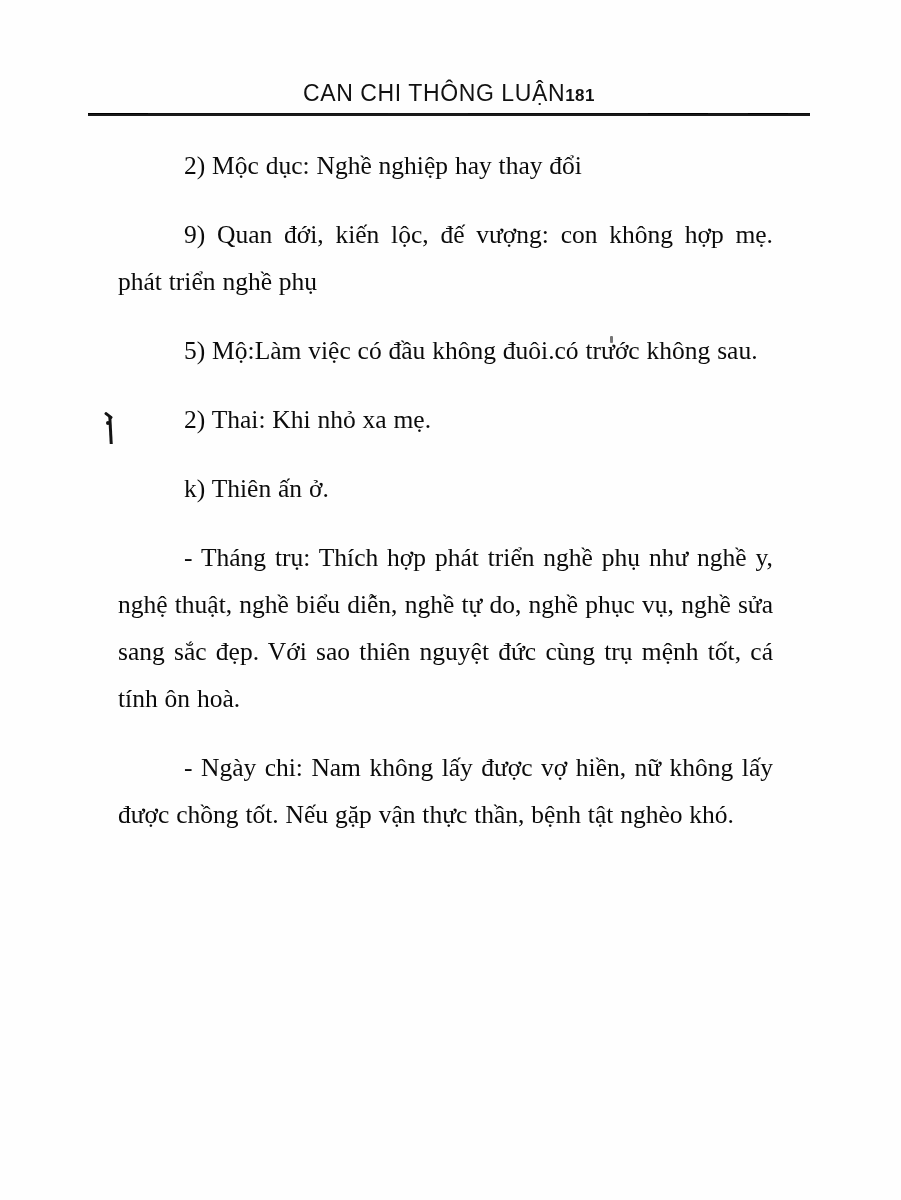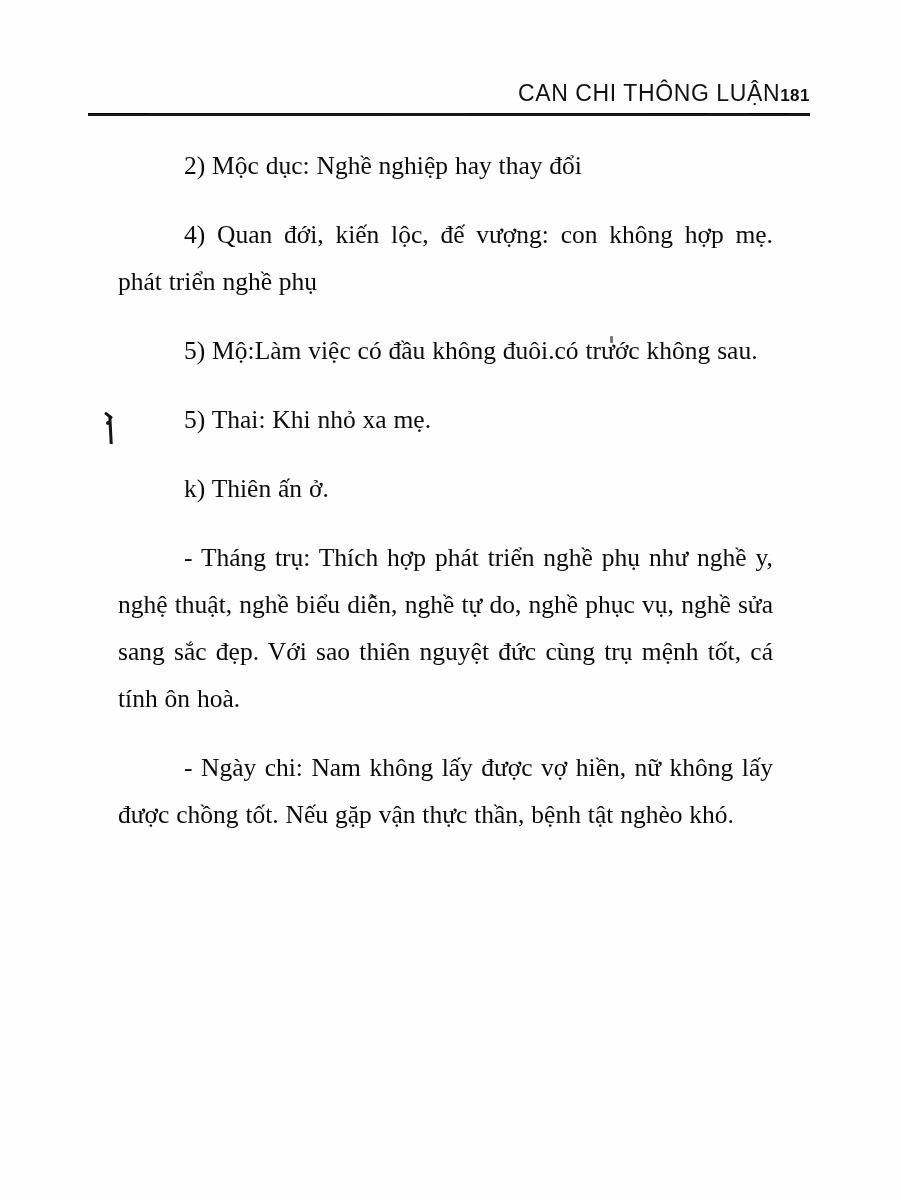--- a/index.html
+++ b/index.html
@@ -21,21 +21,21 @@
 
   
   .running-head {
     position: absolute;
     left: 88px;
     top: 80px;
     width: 722px;
     height: 34px;
     display: flex;
     align-items: baseline;
-    justify-content: flex-end;
+    justify-content: center;
   }
   .head-title {
     font-family: "Liberation Sans", "DejaVu Sans", sans-serif;
     font-size: 23px;
     font-weight: 400;
     letter-spacing: 0.6px;
     color: #111;
     white-space: nowrap;
   }
   .head-folio {
@@ -141,26 +141,26 @@
   <div class="running-head">
     <span class="head-title">CAN CHI THÔNG LUẬN</span>
     <span class="head-folio">181</span>
   </div>
   <div class="head-rule"></div>
 
   <div class="body-text">
 
     <p class="para last-short">2) Mộc dục: Nghề nghiệp hay thay đổi</p>
 
-    <p class="para">4) Quan đới, kiến lộc, đế vượng: con không hợp mẹ. phát triển nghề phụ</p>
+    <p class="para">9) Quan đới, kiến lộc, đế vượng: con không hợp mẹ. phát triển nghề phụ</p>
 
 
     <p class="para">5) Mộ:Làm việc có đầu không đuôi.có trước không sau.</p>
 
-    <p class="para last-short">5) Thai: Khi nhỏ xa mẹ.</p>
+    <p class="para last-short">2) Thai: Khi nhỏ xa mẹ.</p>
 
 
     <p class="para last-short">k) Thiên ấn ở.</p>
 
 
     <p class="para">- Tháng trụ: Thích hợp phát triển nghề phụ như nghề y, nghệ thuật, nghề biểu diễn, nghề tự do, nghề phục vụ, nghề sửa sang sắc đẹp. Với sao thiên nguyệt đức cùng trụ mệnh tốt, cá tính ôn hoà.</p>
 
     <p class="para">- Ngày chi: Nam không lấy được vợ hiền, nữ không lấy được chồng tốt. Nếu gặp vận thực thần, bệnh tật nghèo khó.</p>
 
   </div>

